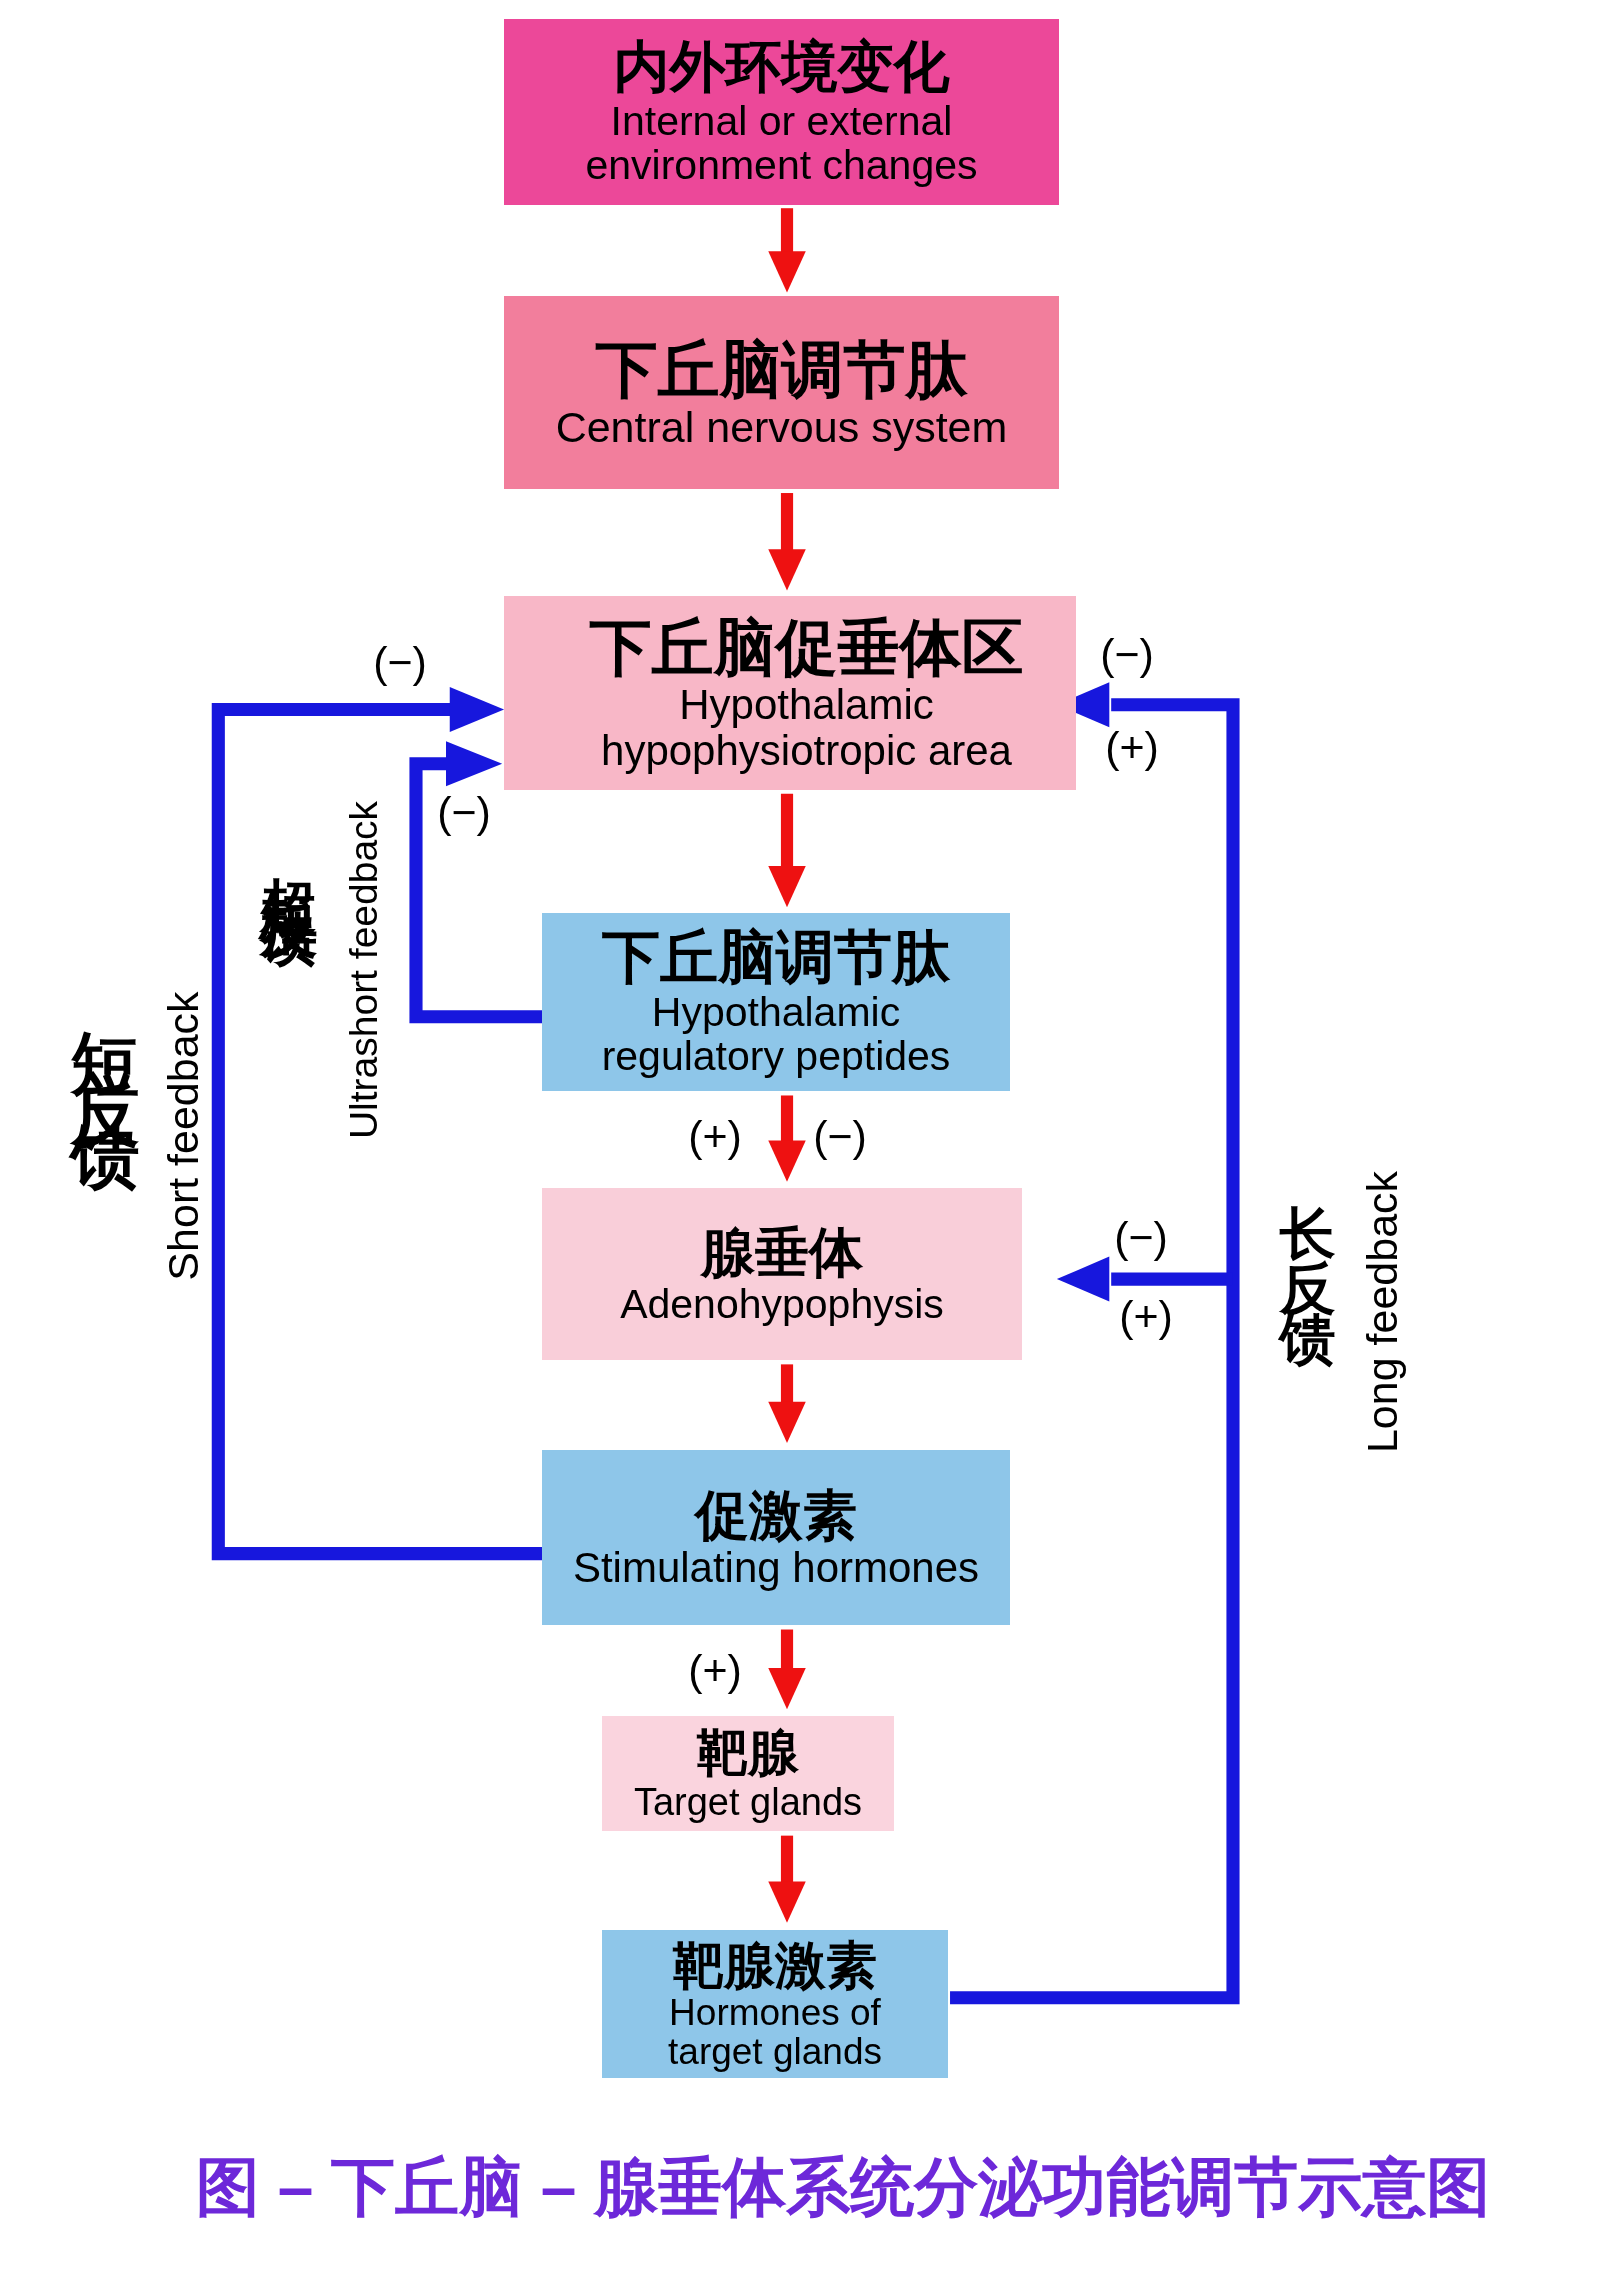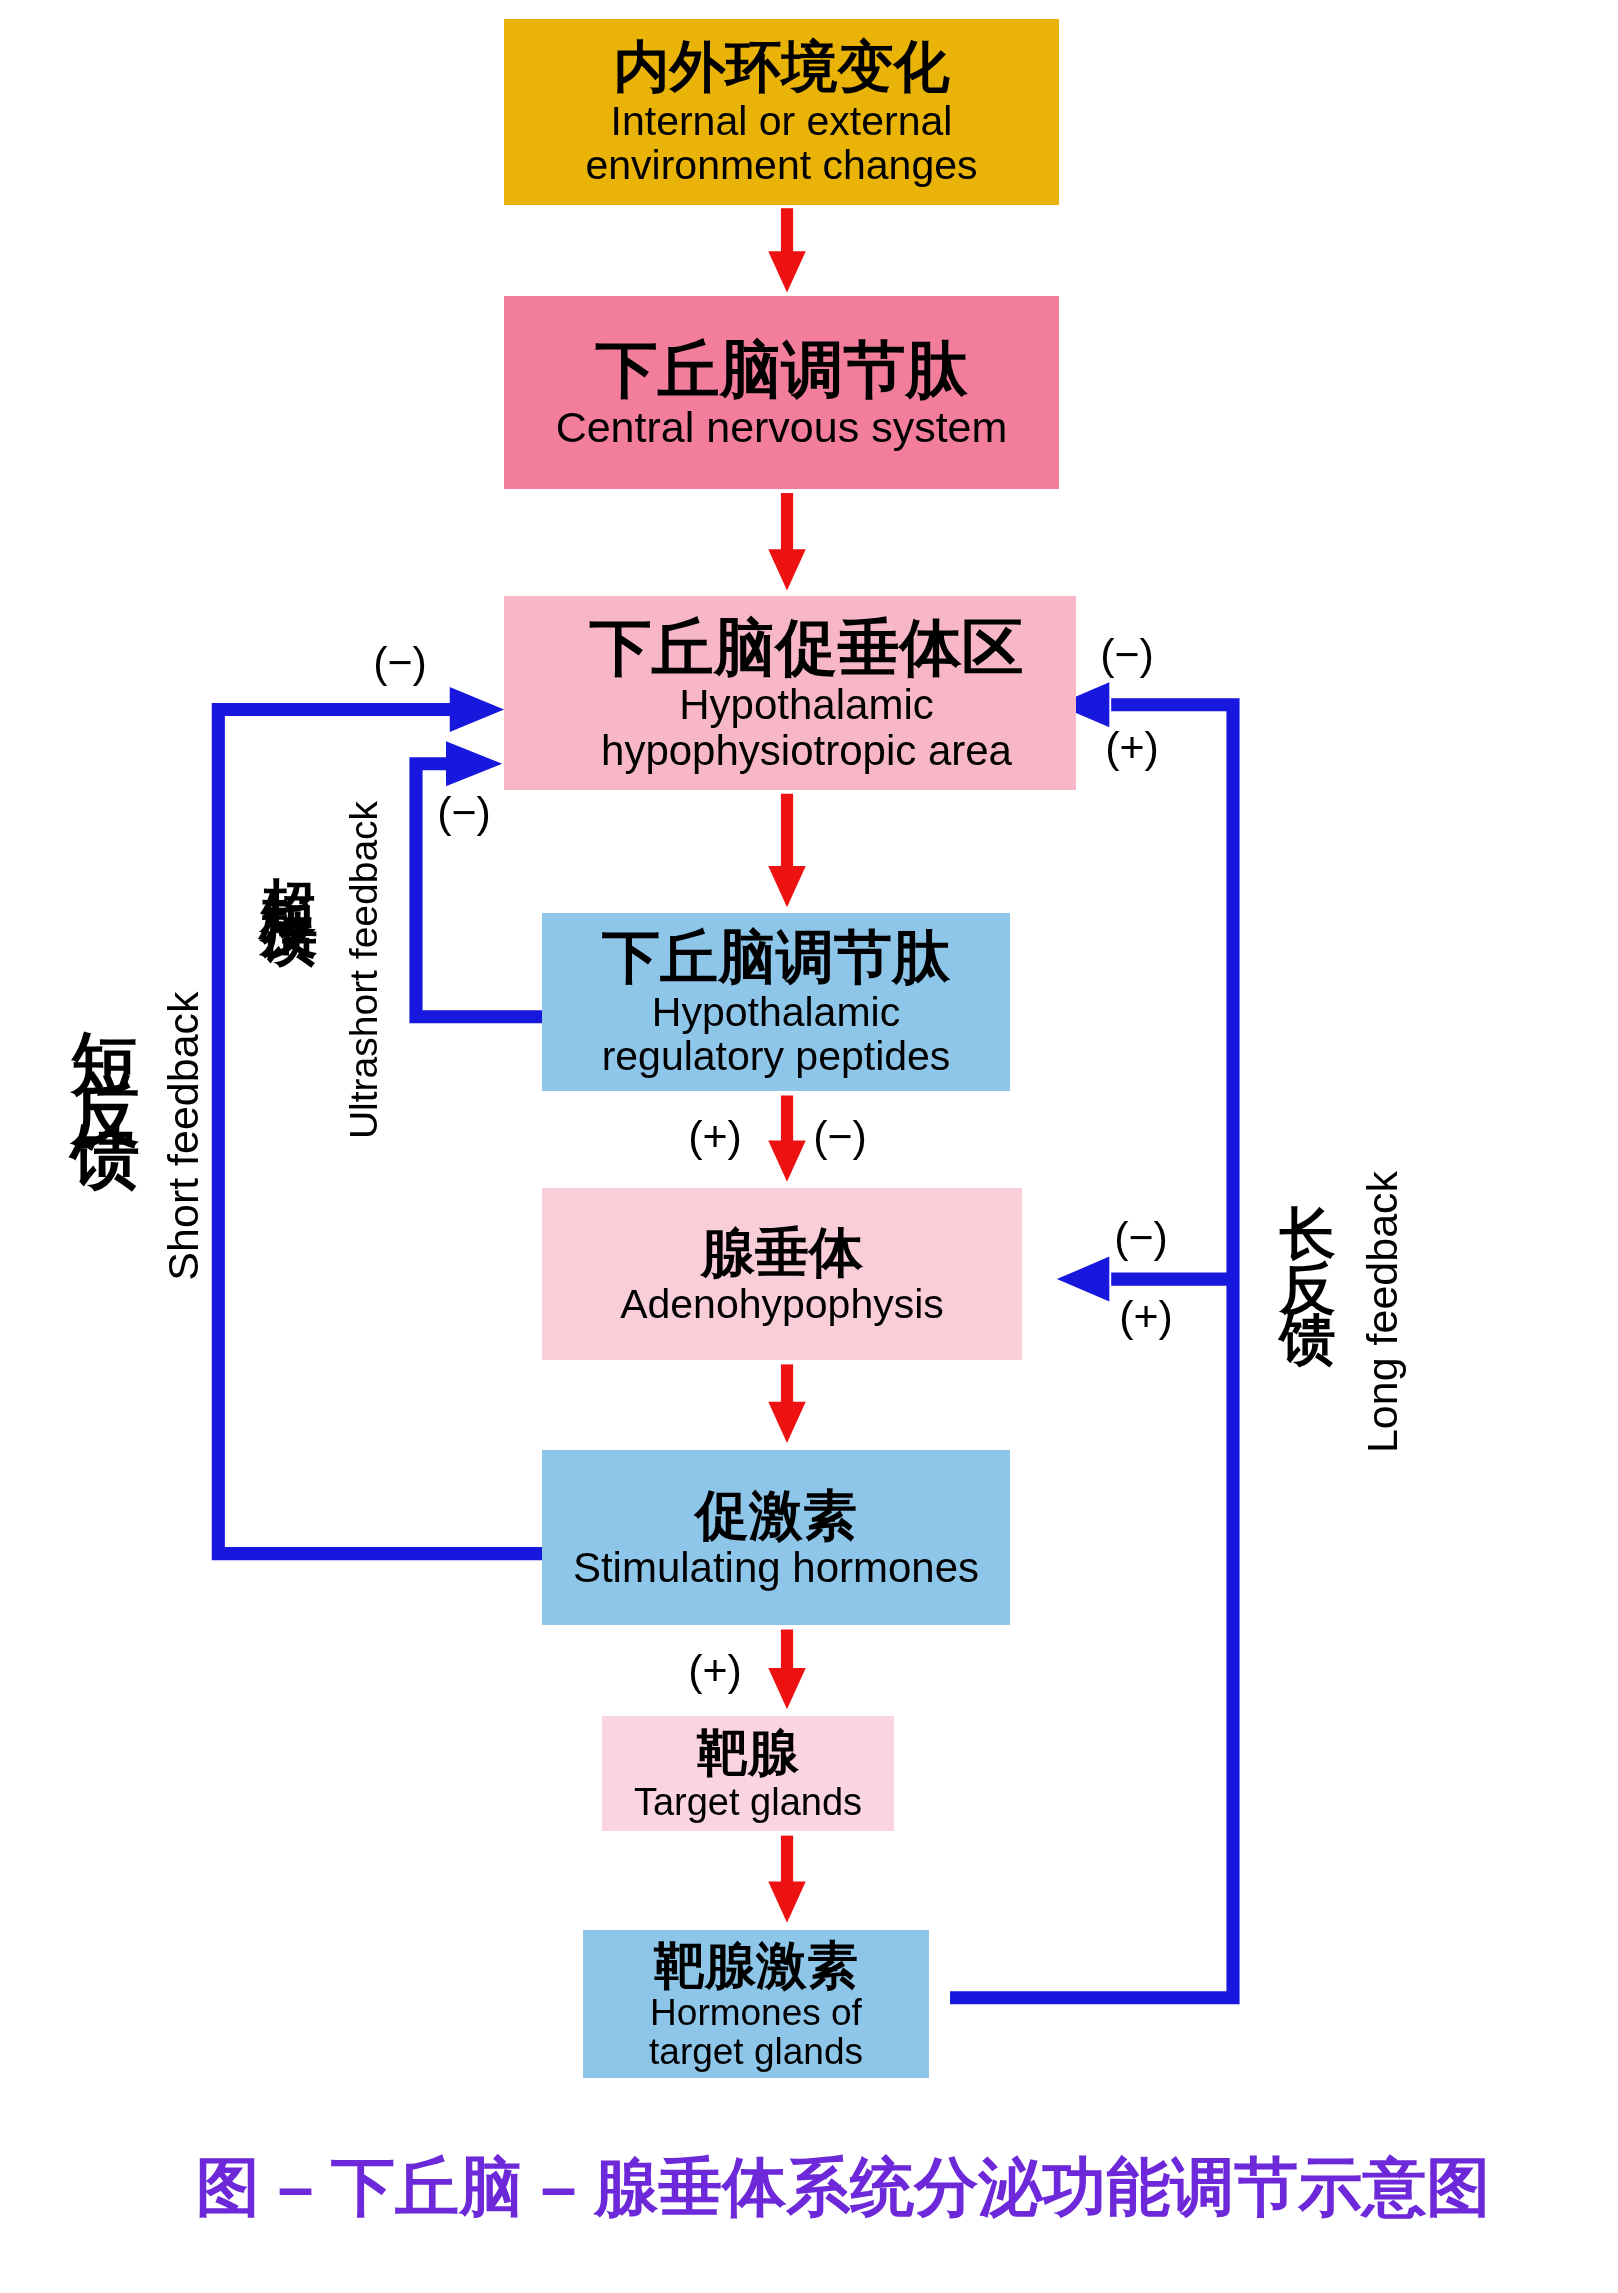--- a/index.html
+++ b/index.html
@@ -7,28 +7,28 @@
     position:relative; width:1619px; height:2294px; background:#ffffff;
     font-family:"Liberation Sans", sans-serif; overflow:hidden;
   }
   #lines { position:absolute; left:0; top:0; width:1619px; height:2294px; }
   .box {
     position:absolute; display:flex; flex-direction:column;
     align-items:center; justify-content:center; text-align:center; color:#000;
   }
   .zh   { font-weight:bold; line-height:1.12; white-space:nowrap; }
   .en   { font-weight:normal; line-height:1.08; white-space:nowrap; }
-  .box-environment   { left:504px; top:19px;   width:555px; height:186px; background:#eab308; }
+  .box-environment   { left:504px; top:19px;   width:555px; height:186px; background:#ec4899; }
   .box-cns           { left:504px; top:296px;  width:555px; height:193px; background:#f27e9c; }
   .box-hypothalamic  { left:504px; top:596px;  width:539px; height:194px; background:#f8b7c7;padding-left:33px; }
   .box-peptides      { left:542px; top:913px;  width:468px; height:178px; background:#8ec6e9; }
   .box-adeno         { left:542px; top:1188px; width:480px; height:172px; background:#f9ced9; }
   .box-stimulating   { left:542px; top:1450px; width:468px; height:175px; background:#8ec6e9; }
   .box-target        { left:602px; top:1716px; width:292px; height:115px; background:#fad4de; }
-  .box-hormones      { left:583px; top:1930px; width:346px; height:148px; background:#8ec6e9; }
+  .box-hormones      { left:602px; top:1930px; width:346px; height:148px; background:#8ec6e9; }
   .box-environment .zh { font-size:56px; }
   .box-environment .en { font-size:41px; }
   .box-cns .zh         { font-size:62px; }
   .box-cns .en         { font-size:43px; }
   .box-hypothalamic .zh{ font-size:62px; }
   .box-hypothalamic .en{ font-size:42px; }
   .box-peptides .zh    { font-size:58px; }
   .box-peptides .en    { font-size:41px; }
   .box-adeno .zh       { font-size:54px; }
   .box-adeno .en       { font-size:41px; }

